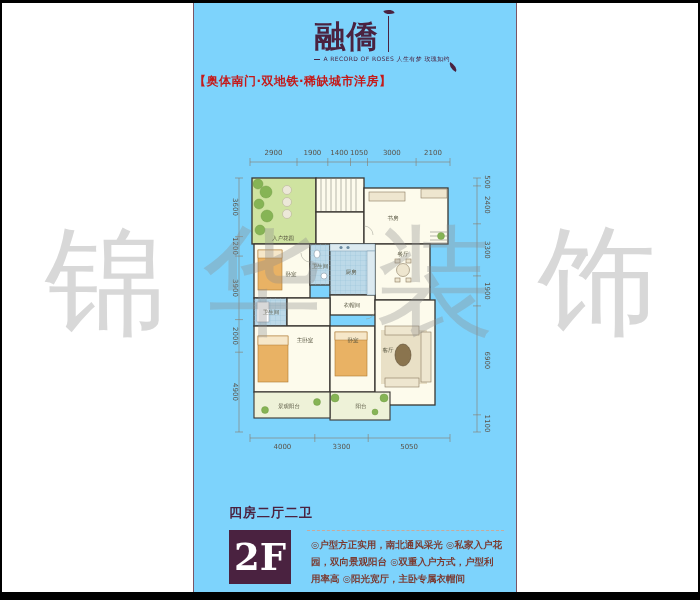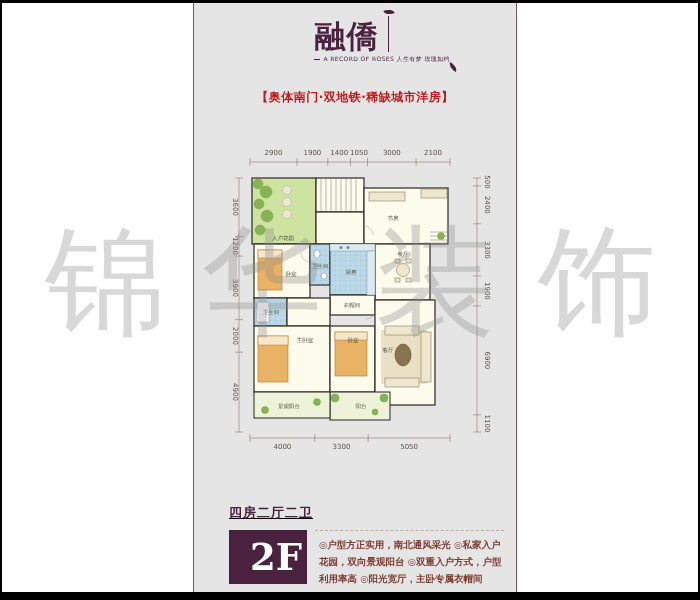--- a/index.html
+++ b/index.html
@@ -6,50 +6,50 @@
   .stage{position:relative;width:700px;height:600px;background:#ffffff;overflow:hidden;
          font-family:"DejaVu Sans",sans-serif;}
   
   .frame-top{position:absolute;left:0;top:0;width:700px;height:3px;background:#000;}
   .frame-bottom{position:absolute;left:0;bottom:0;width:700px;height:8px;background:#000;}
   .frame-left{position:absolute;left:0;top:0;width:2px;height:600px;background:#000;}
   .frame-right{position:absolute;right:0;top:0;width:2px;height:600px;background:#000;}
 
   
   .panel{position:absolute;left:193px;top:3px;width:322px;height:589px;
-         background:#e5e5e5;border-left:1px solid #7a5565;border-right:1px solid #7a5565;}
+         background:#7dd3fc;border-left:1px solid #7a5565;border-right:1px solid #7a5565;}
 
   
   .brand-row{position:relative;display:flex;justify-content:center;align-items:flex-end;
              margin-top:13px;color:#4a2240;}
   .brand-zh{font-family:"DejaVu Serif",serif;font-weight:bold;font-size:31px;line-height:1;
             letter-spacing:1px;}
   .brand-divider{width:1px;height:36px;background:#4a2240;margin:0 7px 0 9px;position:relative;}
   .leaf{width:10px;height:6px;background:#4a2240;border-radius:0 100% 0 100%;}
   .leaf-top{position:absolute;left:-4px;top:-7px;transform:rotate(-20deg);}
   .leaf-end{position:absolute;right:58px;top:48px;transform:rotate(30deg);}
   .tagline-row{display:flex;justify-content:flex-end;align-items:center;
                padding-right:66px;margin-top:3px;color:#4a2240;}
   .tagline-rule{width:6px;height:1px;background:#4a2240;margin-right:3px;}
   .tagline{font-size:6px;letter-spacing:0.4px;white-space:nowrap;}
-  .subtitle{margin-top:25px;text-align:center;color:#c41a1a;font-weight:bold;
+  .subtitle{margin-top:9px;text-align:left;color:#c41a1a;font-weight:bold;
             font-size:12px;letter-spacing:0.5px;}
 
   
   .plan-svg{position:absolute;left:31px;top:137px;}
 
   
   .footer{position:absolute;left:35px;right:12px;top:501px;}
-  .type-row{display:flex;justify-content:space-between;align-items:baseline;text-decoration:underline;}
+  .type-row{display:flex;justify-content:space-between;align-items:baseline;}
   .layout-type{font-size:13px;font-weight:bold;color:#4a2240;letter-spacing:1px;}
   .area{font-size:19px;font-weight:600;color:#35302a;letter-spacing:0.5px;}
   .feature-row{display:flex;align-items:stretch;margin-top:8px;}
   .floor-box{width:62px;height:54px;background:#4a2240;color:#ffffff;flex:0 0 auto;
              display:flex;align-items:center;justify-content:center;
-             font-family:"DejaVu Serif",serif;font-weight:bold;font-size:37px;margin-right:8px;padding-left:16px;}
+             font-family:"DejaVu Serif",serif;font-weight:bold;font-size:37px;margin-right:16px;}
   .features{flex:1;border-top:1px dashed #c9aa9a;border-bottom:1px dashed #c9aa9a;
             padding:5px 2px 6px 4px;font-size:9.5px;line-height:17px;font-weight:600;
             color:#7a3c33;}
 
   
   .wm-char{position:absolute;top:222px;font-size:120px;line-height:1;color:#8e8e8e;
            opacity:0.34;z-index:5;pointer-events:none;font-family:"DejaVu Serif",serif;}
   .wm-0{left:45px;} .wm-1{left:202px;} .wm-2{left:375px;} .wm-3{left:538px;}
 
   

